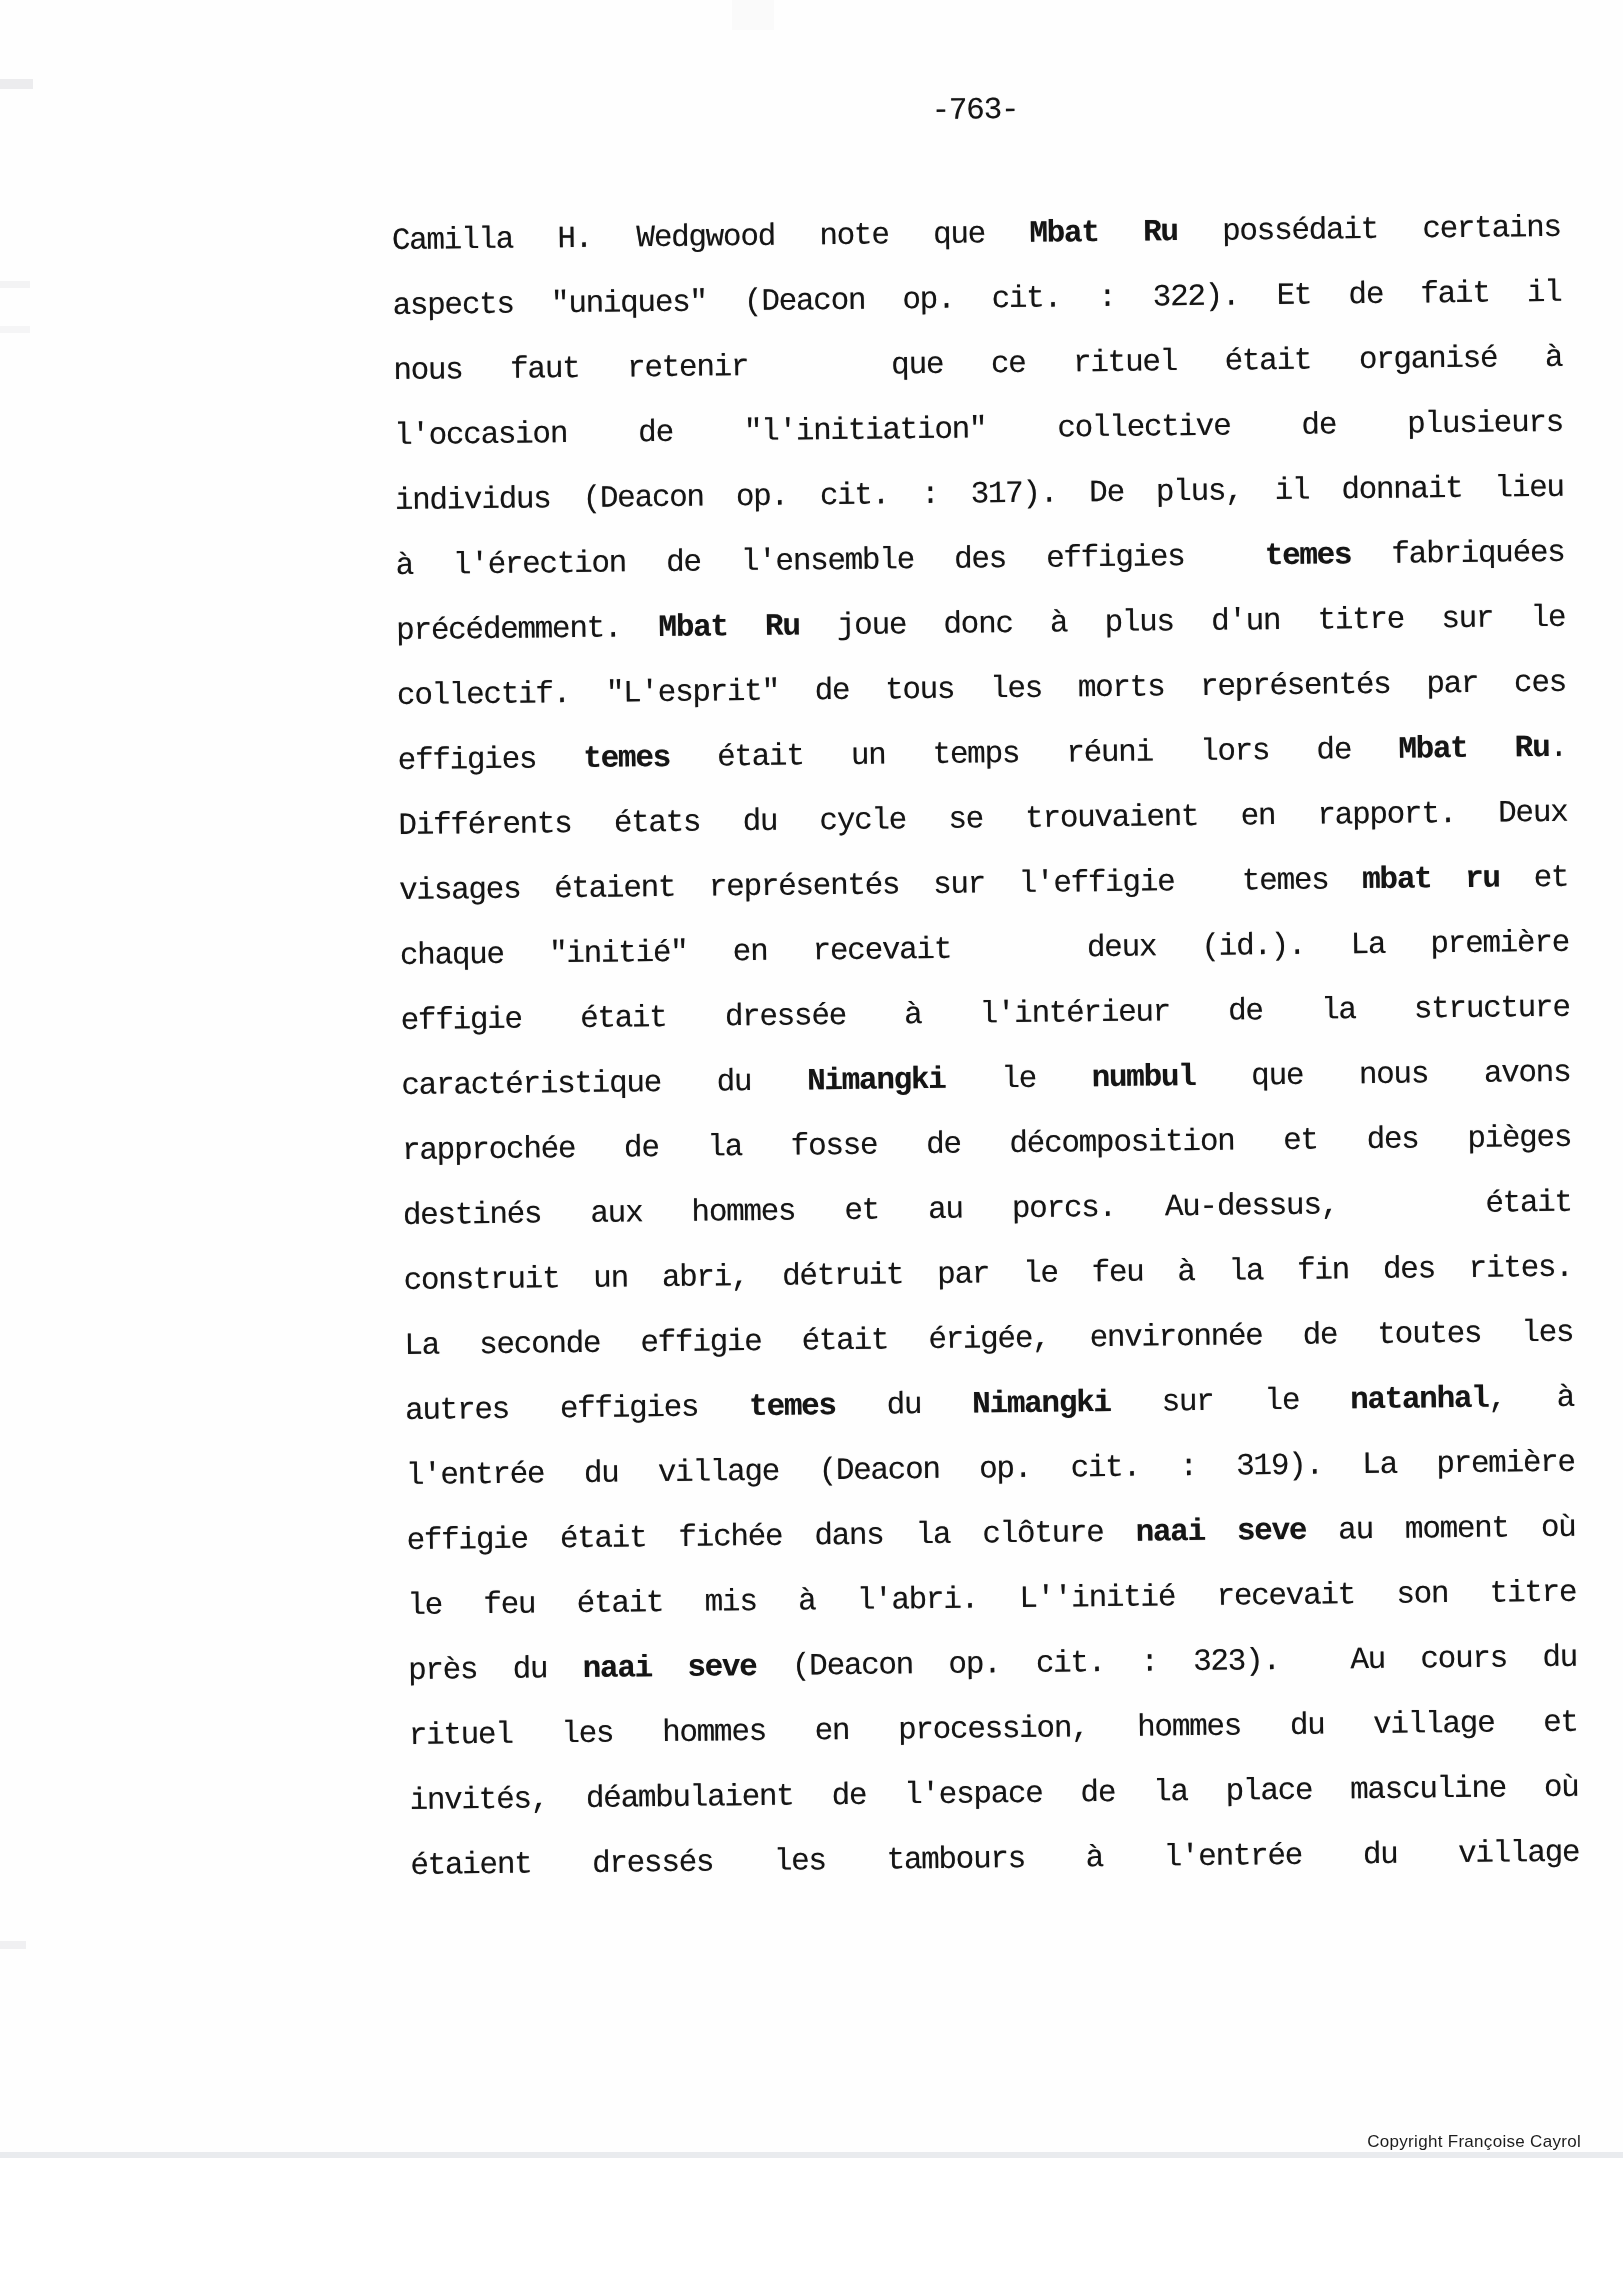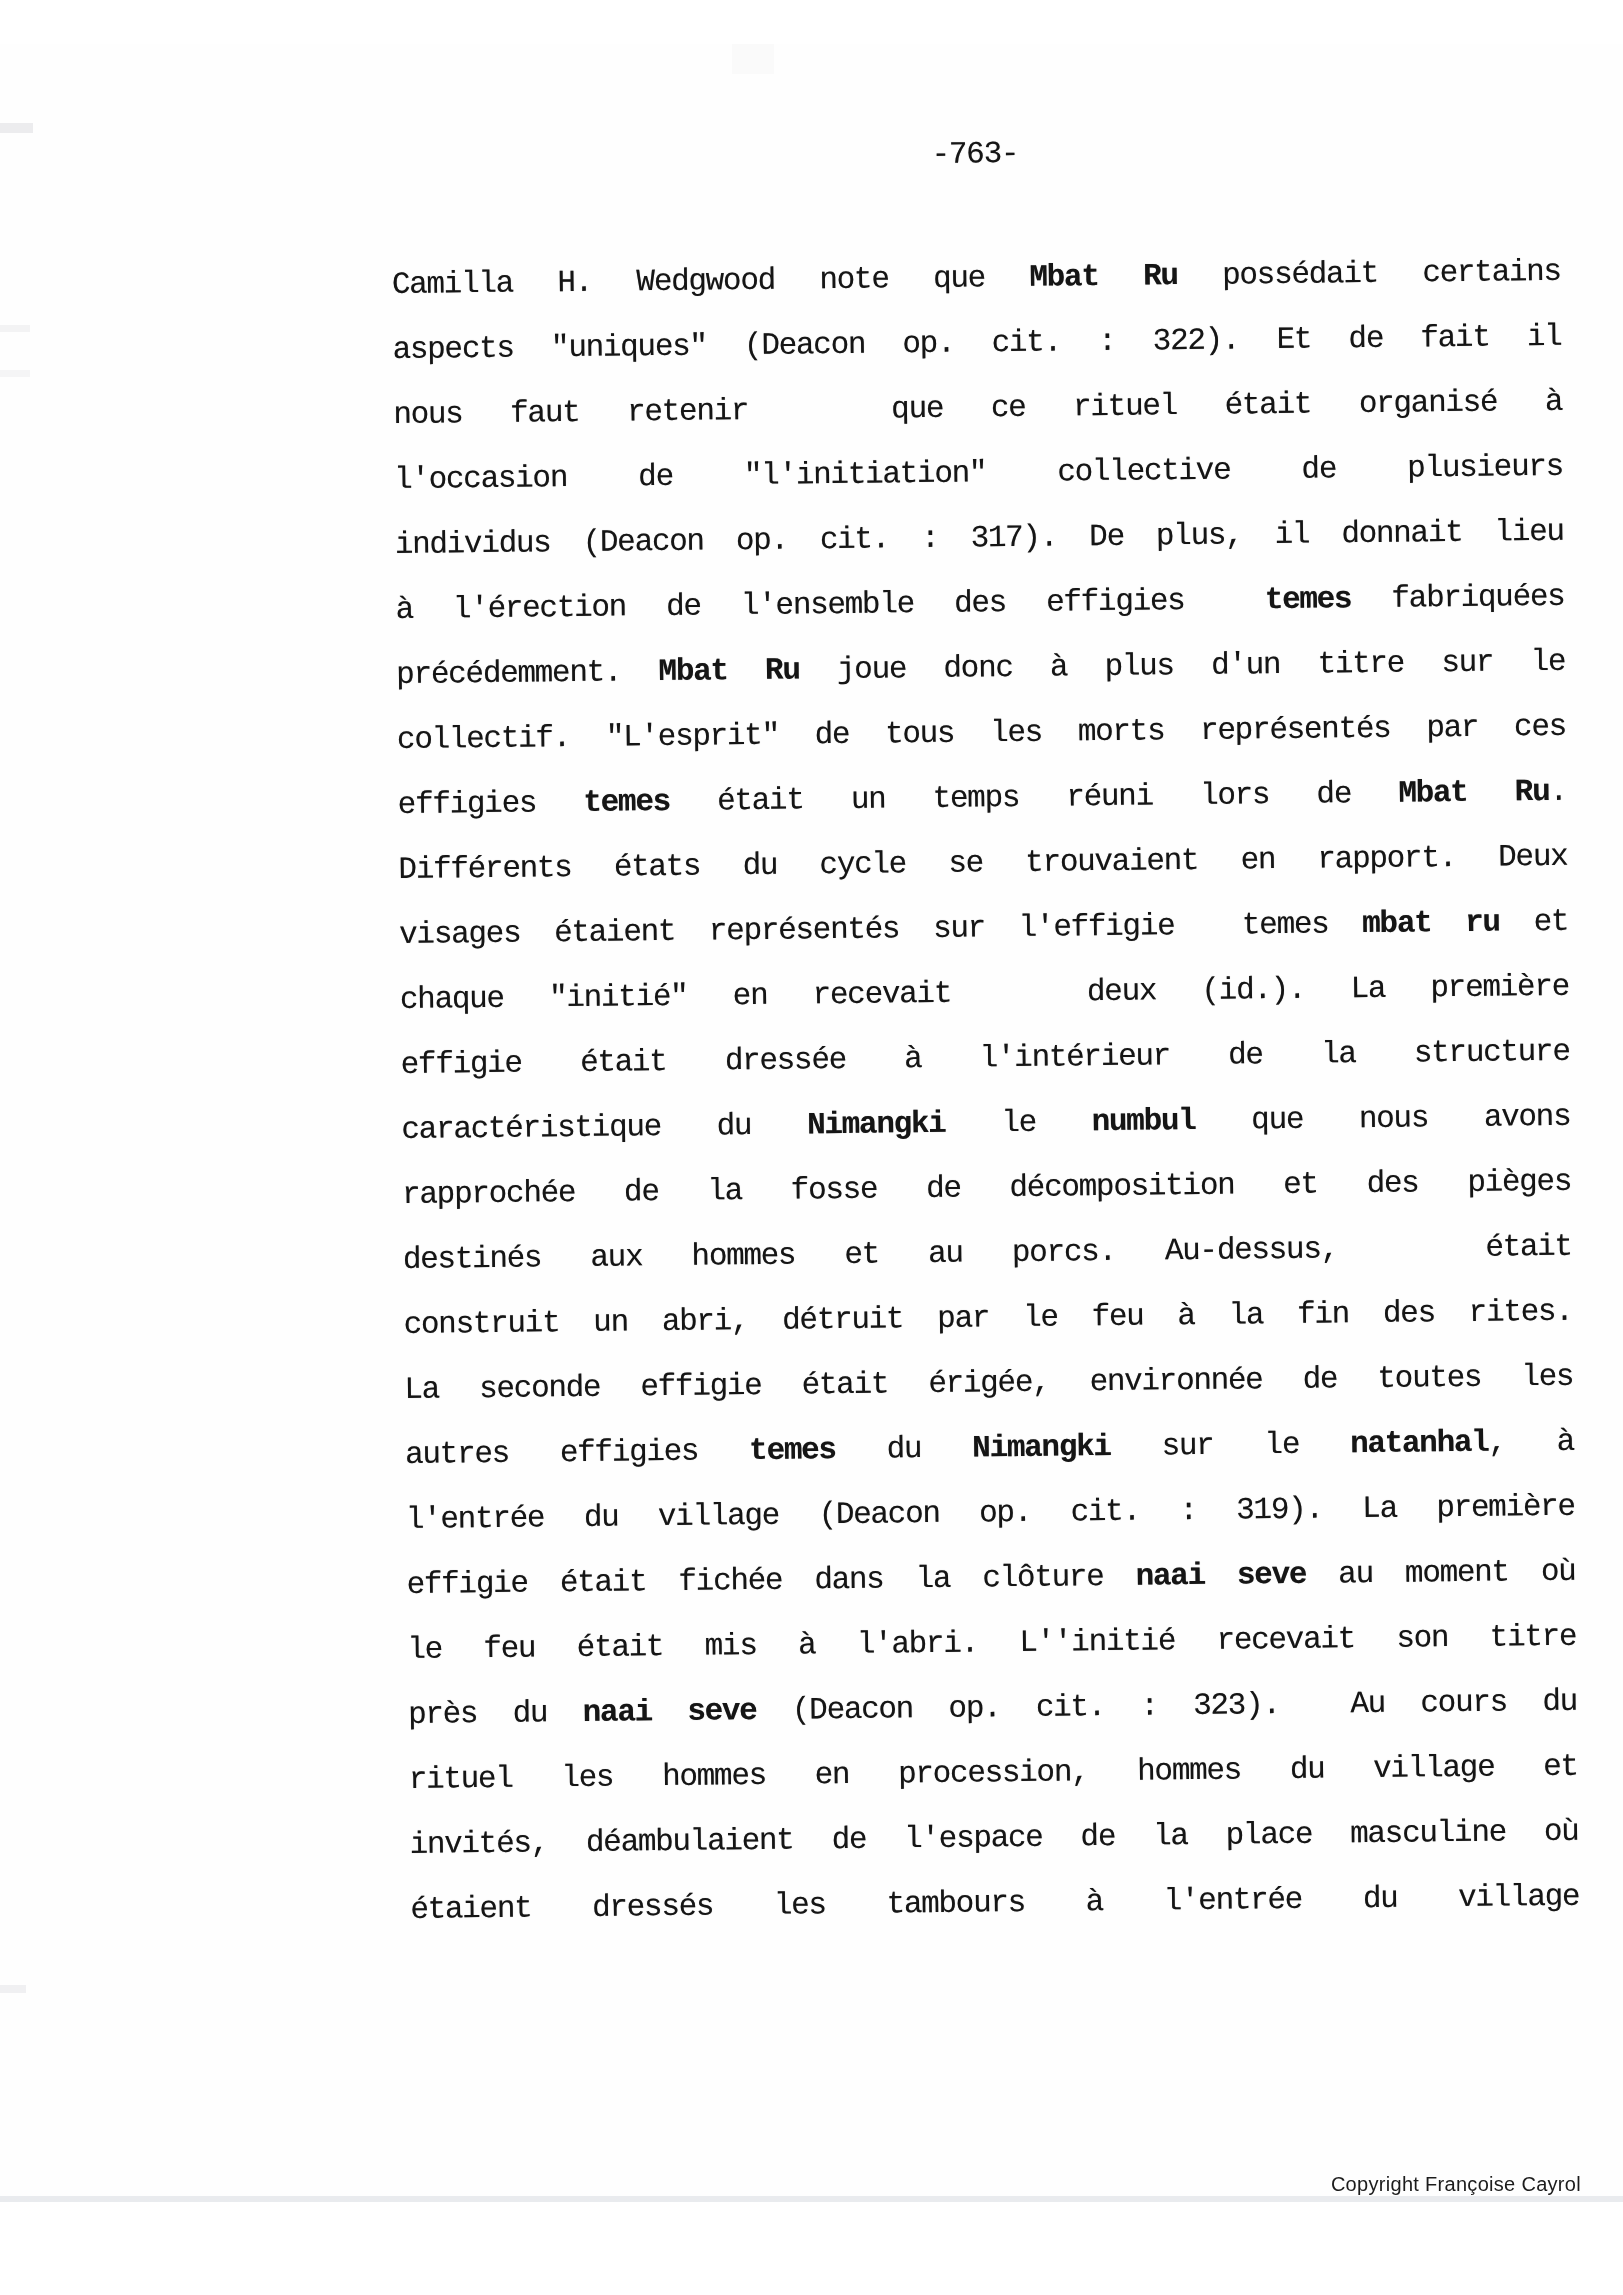--- a/index.html
+++ b/index.html
@@ -6,21 +6,20 @@
   body { background: #ffffff; }
 
   .page {
     position: relative;
     width: 1623px;
     height: 2158px;
     background: #fefefe;
     overflow: hidden;
     font-family: "Liberation Mono", monospace;
     color: #151515;
-    margin-top: 44px;
   }
 
   
   .scan-content {
     position: absolute;
     left: 0; top: 0; width: 100%; height: 100%;
     transform: rotate(-0.65deg);
     transform-origin: 401px 1047px;
   }
 
@@ -54,21 +53,21 @@
     text-shadow: 0 0 0.7px rgba(0,0,0,0.45);
   }
 
   .line .b { font-weight: 700; }
 
   .copyright {
     position: absolute;
     right: 42px;
     bottom: 6.5px;
     font-family: "Liberation Sans", sans-serif;
-    font-size: 20px;
+    font-size: 17px;
     color: #1c1c1c;
     letter-spacing: 0.3px;
   }
 
   
   .artifact { position: absolute; }
   .artifact-top    { left: 732px; top: 0;      width: 42px; height: 30px; background: #fafafa; }
   .artifact-left-1 { left: 0;      top: 79px;  width: 33px; height: 9.8px; background: #ececee; }
   .artifact-left-2 { left: 0;      top: 281px;  width: 30px; height: 7.2px; background: #f3f3f4; }
   .artifact-left-3 { left: 0;      top: 326px;  width: 30px; height: 7.2px; background: #f5f5f6; }

